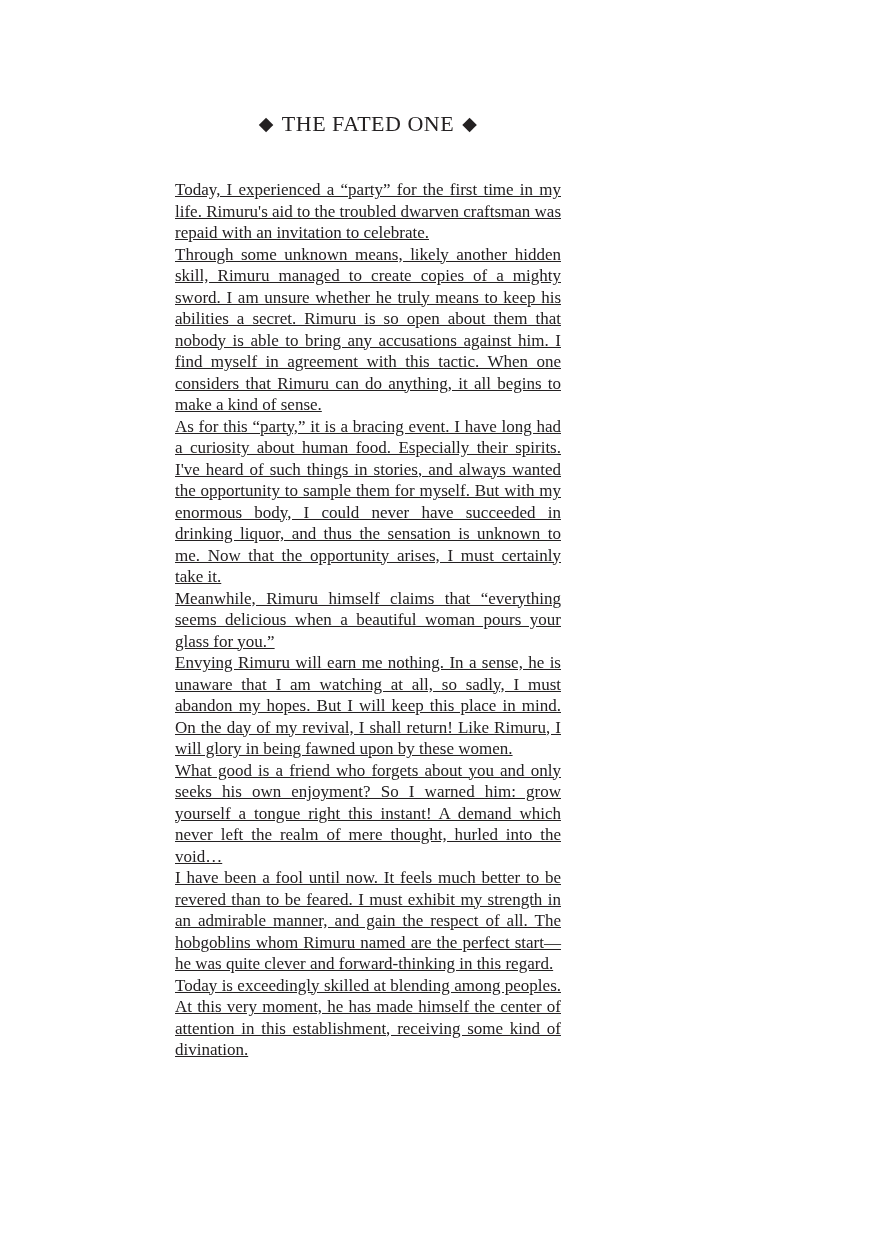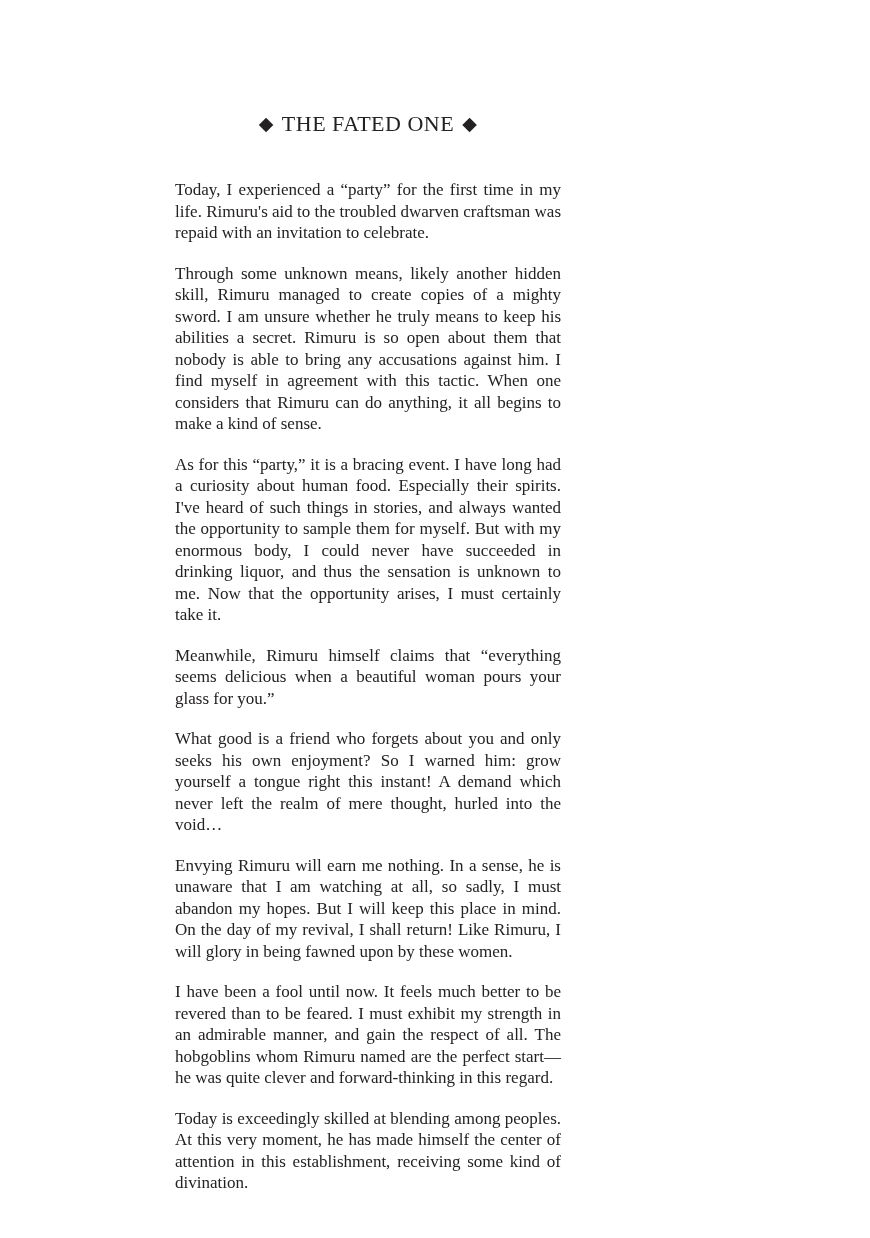--- a/index.html
+++ b/index.html
@@ -31,37 +31,38 @@
     position: relative;
     top: -1px;
   }
   .chapter-title .title-text {
     padding: 0 8px;
   }
   .body-text {
     font-size: 17px;
     line-height: 21.5px;
     color: #242122;
+    text-decoration: underline;
   }
   .para {
     text-align: justify;
     text-justify: inter-word;
   }
-  .para + .para { margin-top: 19px; }
+  .para + .para { }
   .para.italic { font-style: italic; }
 </style>
 </head>
 <body>
 
 <div class="page">
   <h1 class="chapter-title"><span class="ornament">◆</span><span class="title-text">THE FATED ONE</span><span class="ornament">◆</span></h1>
 
   <div class="body-text" id="paragraphs">
       <p class="para">Today, I experienced a “party” for the first time in my life. Rimuru's aid to the troubled dwarven craftsman was repaid with an invitation to celebrate.</p>
       <p class="para">Through some unknown means, likely another hidden skill, Rimuru managed to create copies of a mighty sword. I am unsure whether he truly means to keep his abilities a secret. Rimuru is so open about them that nobody is able to bring any accusations against him. I find myself in agreement with this tactic. When one considers that Rimuru can do anything, it all begins to make a kind of sense.</p>
       <p class="para">As for this “party,” it is a bracing event. I have long had a curiosity about human food. Especially their spirits. I've heard of such things in stories, and always wanted the opportunity to sample them for myself. But with my enormous body, I could never have succeeded in drinking liquor, and thus the sensation is unknown to me. Now that the opportunity arises, I must certainly take it.</p>
       <p class="para">Meanwhile, Rimuru himself claims that “everything seems delicious when a beautiful woman pours your glass for you.”</p>
+      <p class="para">Envying Rimuru will earn me nothing. In a sense, he is unaware that I am watching at all, so sadly, I must abandon my hopes. But I will keep this place in mind. On the day of my revival, I shall return! Like Rimuru, I will glory in being fawned upon by these women.</p>
       <p class="para">What good is a friend who forgets about you and only seeks his own enjoyment? So I warned him: grow yourself a tongue right this instant! A demand which never left the realm of mere thought, hurled into the void…</p>
-      <p class="para">Envying Rimuru will earn me nothing. In a sense, he is unaware that I am watching at all, so sadly, I must abandon my hopes. But I will keep this place in mind. On the day of my revival, I shall return! Like Rimuru, I will glory in being fawned upon by these women.</p>
       <p class="para">I have been a fool until now. It feels much better to be revered than to be feared. I must exhibit my strength in an admirable manner, and gain the respect of all. The hobgoblins whom Rimuru named are the perfect start—he was quite clever and forward-thinking in this regard.</p>
       <p class="para">Today is exceedingly skilled at blending among peoples. At this very moment, he has made himself the center of attention in this establishment, receiving some kind of divination.</p>
     </div>
 </div>
 
 </body></html>

